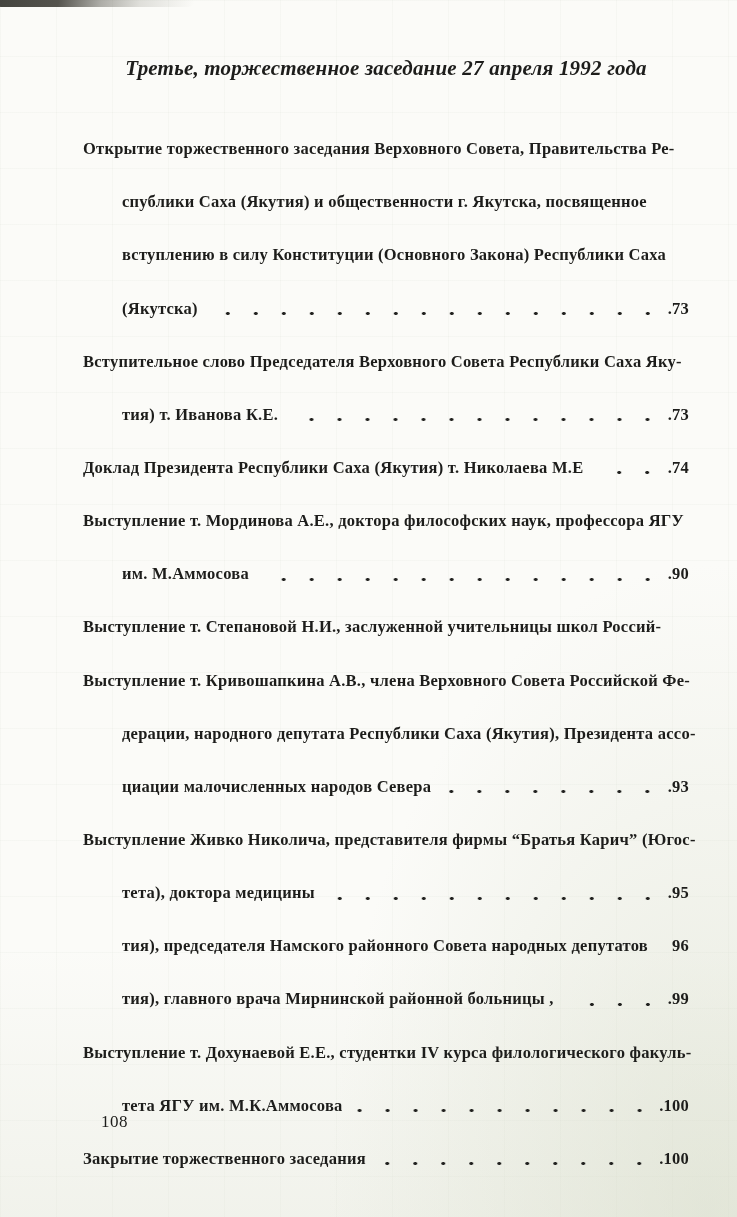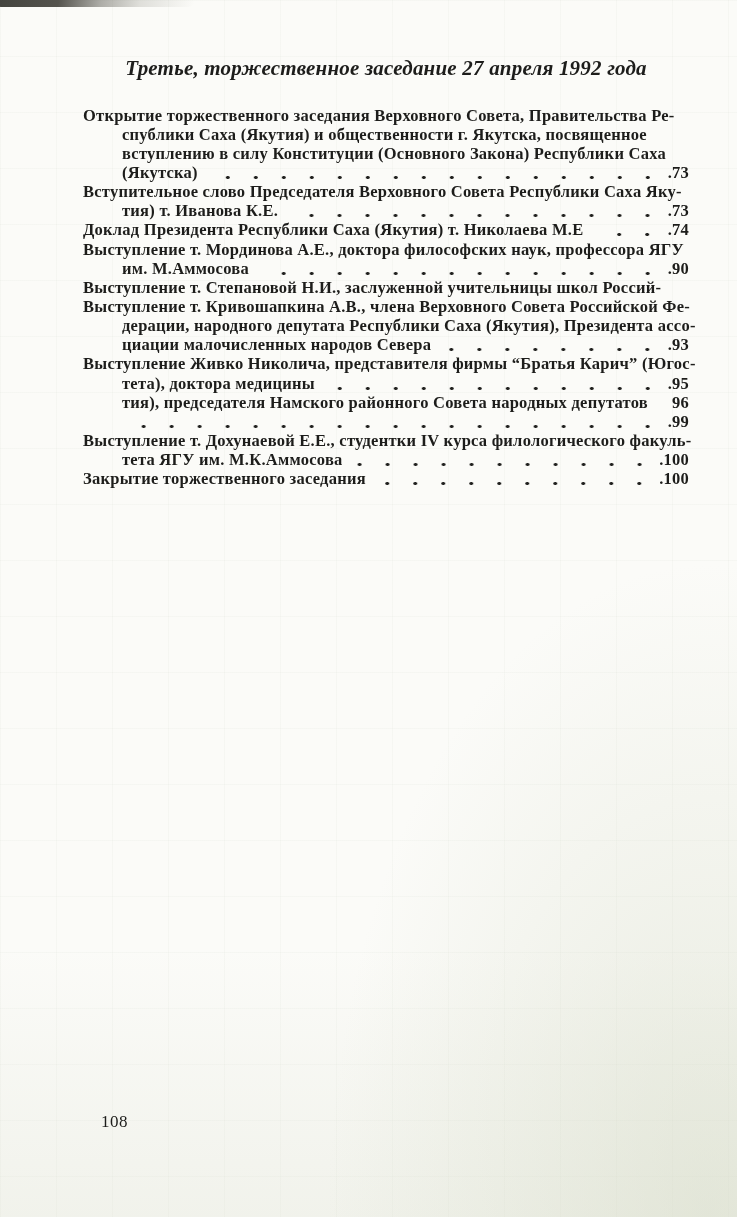--- a/index.html
+++ b/index.html
@@ -38,21 +38,22 @@
     white-space: pre;
   }
   .toc {
     position: absolute; top: 106px; left: 83px; width: 606px;
     font-size: 16.5px; font-weight: bold;
     letter-spacing: 0.25px;
   }
   .line {
     height: 19.15px;
     display: flex;
-    align-items: center;
+    align-items: flex-end;
+    margin-top: 34px;
   }
   .line .t { white-space: pre; }
   .cont { padding-left: 39px; }
   .leader {
     flex: 1 1 auto;
     align-self: flex-end;
     height: 5px;
     margin: 0 6px 2.5px 14px;
     background-image: radial-gradient(circle, #21211f 1.5px, rgba(0,0,0,0) 2px);
     background-size: 28px 5px;
@@ -142,20 +143,21 @@
     <span class="pg">.95</span>
   </div>
 
   <div class="line cont">
     <span class="t">тия), председателя Намского районного Совета народных депутатов</span>
     <span class="leader blank"></span>
     <span class="pg">96</span>
   </div>
 
   <div class="line cont">
+    <span class="t">тия), главного врача Мирнинской районной больницы ,</span>
     <span class="leader"></span>
     <span class="pg">.99</span>
   </div>
 
   <div class="line">
       <span class="t">Выступление т. Дохунаевой Е.Е., студентки IV курса филологического факуль-</span>
     </div>
   <div class="line cont">
     <span class="t">тета ЯГУ им. М.К.Аммосова</span>
     <span class="leader"></span>

